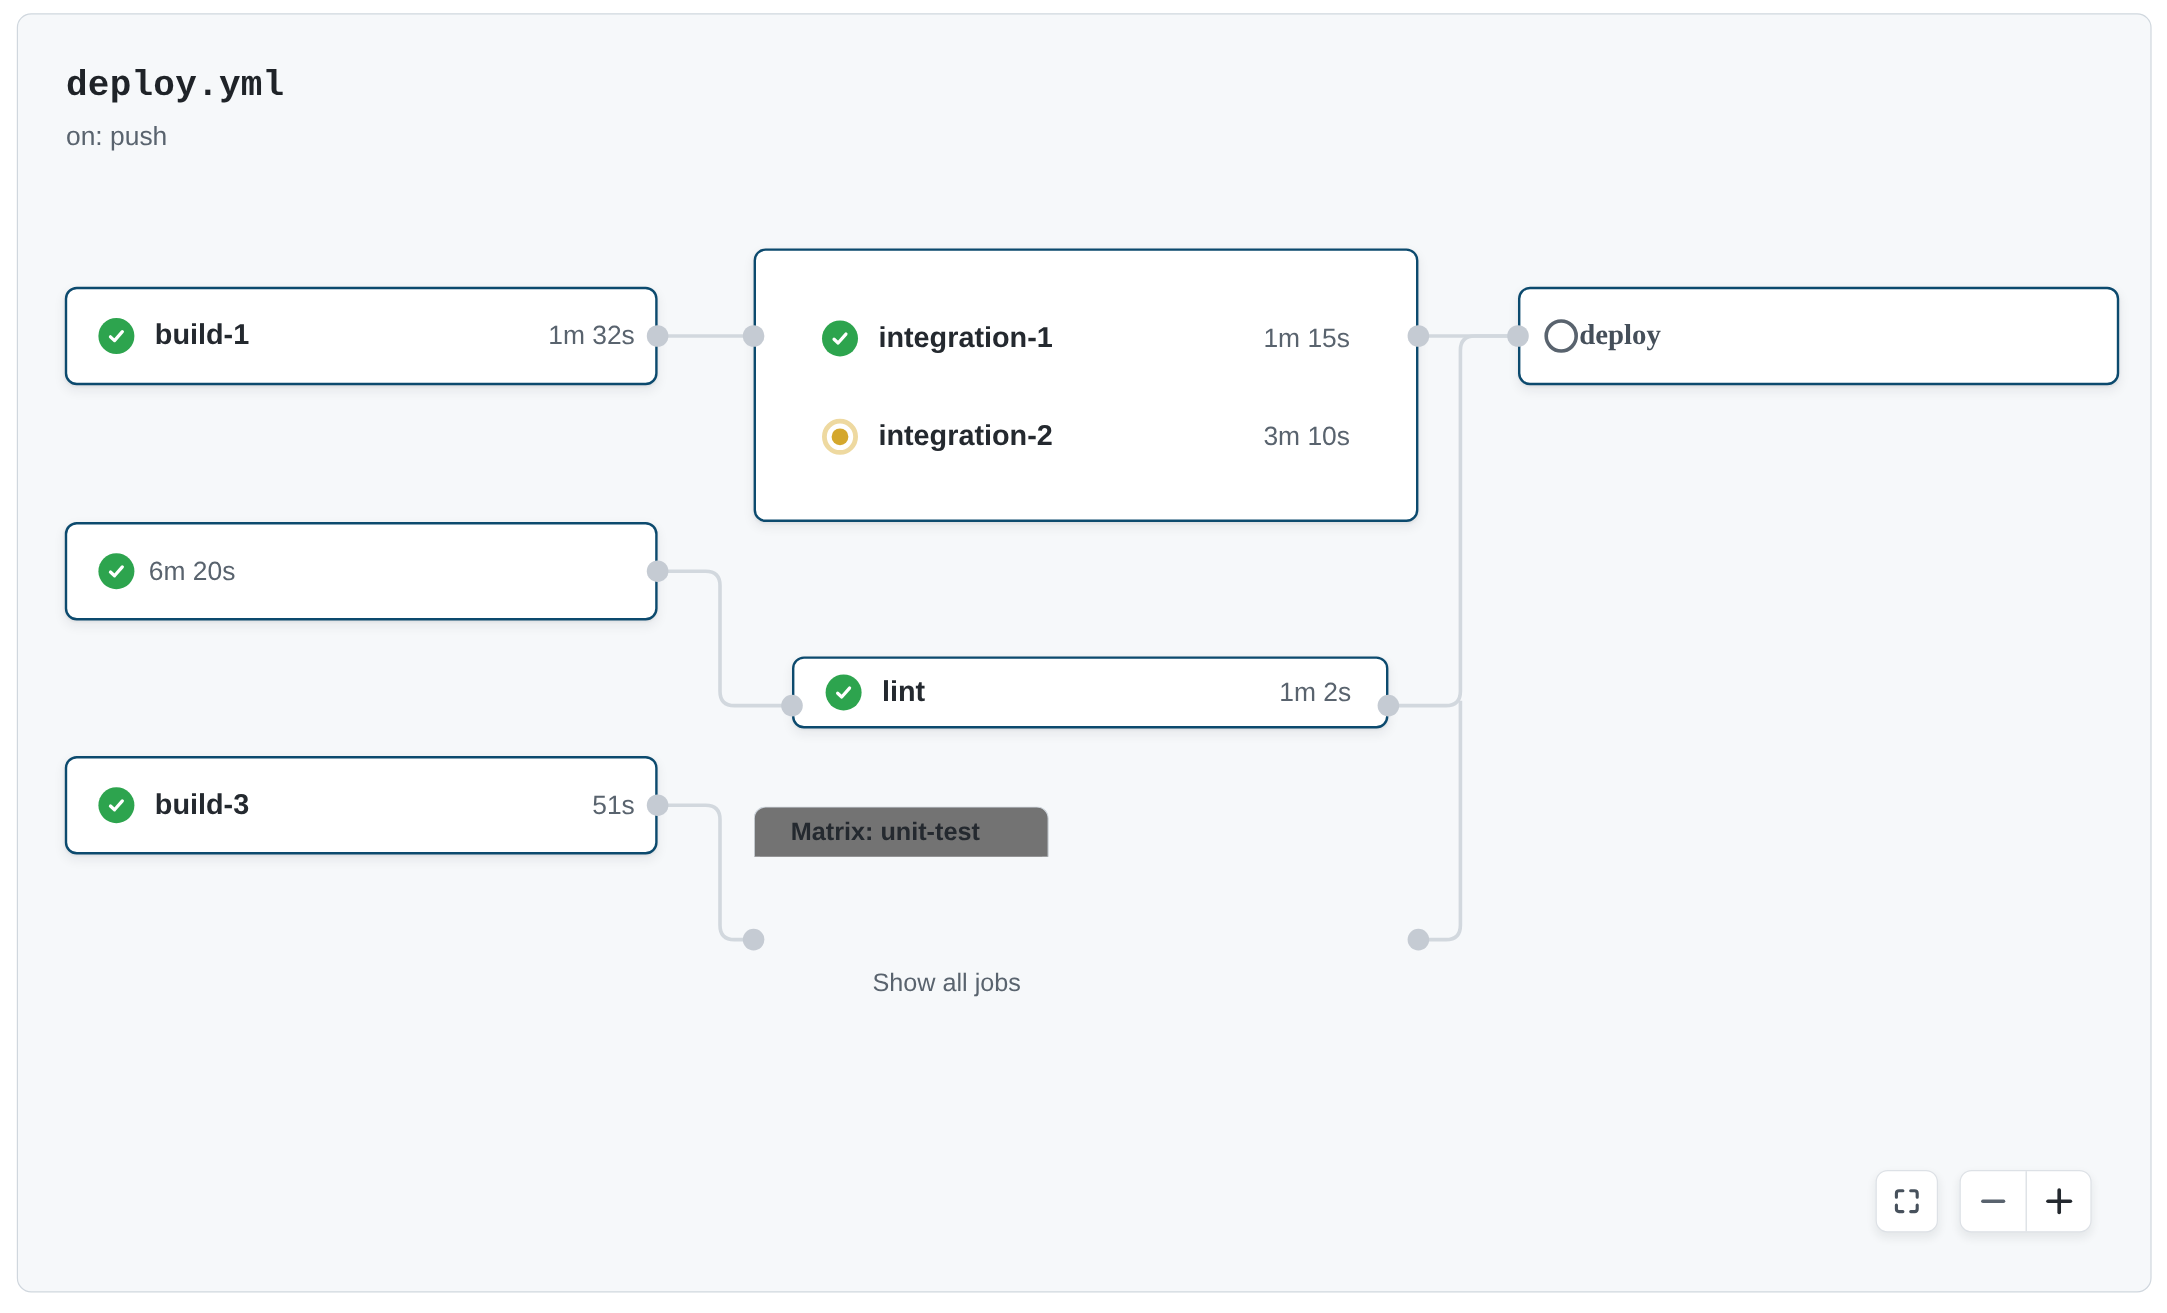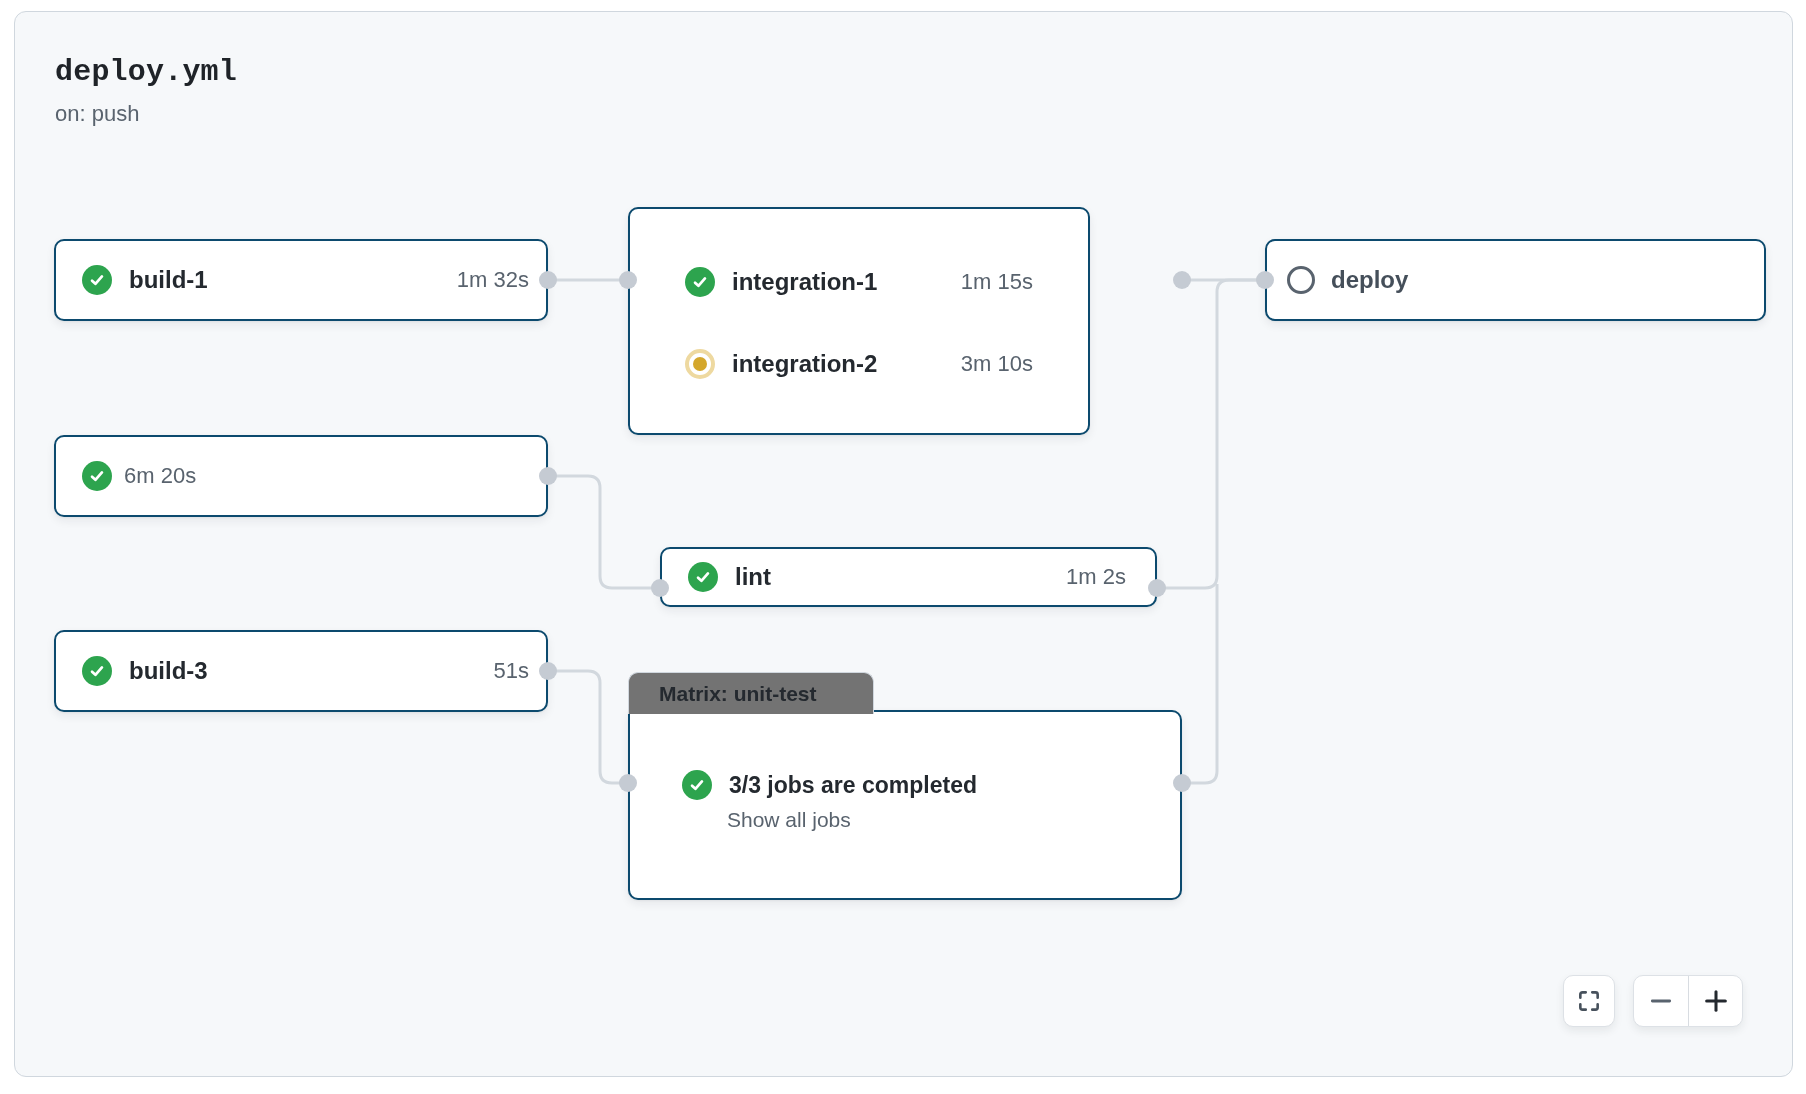--- a/index.html
+++ b/index.html
@@ -43,21 +43,21 @@
     border-radius:10px 10px 0 0; z-index:3;
     display:flex; align-items:center; padding-left:30px; }
   .matrix-tab .tab-label { font-size:21px; font-weight:700; color:#24292f; }
   .matrix-row { position:absolute; left:0; right:0; top:32px; height:82px;
     display:flex; align-items:center; padding:0 55px 0 52px; }
   .matrix-row .name { font-size:23px; font-weight:700; color:#24292f; margin-left:17px; }
   .matrix-link { position:absolute; left:727px; top:808px; font-size:21px; color:#59636e;
     z-index:4; cursor:pointer; }
 
   .deploy-row { display:flex; align-items:center; height:100%; padding:0 17px 0 20px; }
-  .deploy-row .name { font-size:24px; font-weight:700; color:#454f5a; margin-left:16px; }
+  .deploy-row .name { font-size:24px; font-weight:700; color:#454f5a; margin-left:1px;font-family:Liberation Serif, serif; }
 
   svg.wires { position:absolute; left:0; top:0; z-index:5; pointer-events:none; }
 
   
   .ctrl-btn { position:absolute; background:#ffffff; border:1px solid #dde1e6; border-radius:10px;
     box-shadow:0 4px 8px rgba(31,35,40,0.08); display:flex; align-items:center; justify-content:center;
     cursor:pointer; z-index:6; }
   .fullscreen-btn { left:1563px; top:975px; width:52px; height:52px; }
   .zoom-group { position:absolute; left:1633px; top:975px; width:110px; height:52px;
     background:#ffffff; border:1px solid #dde1e6; border-radius:10px;
@@ -103,21 +103,21 @@
       <span class="icon-circle icon-success">
         <svg width="18" height="18" viewBox="0 0 16 16" fill="none" stroke="#ffffff" stroke-width="2.4" stroke-linecap="round" stroke-linejoin="round">
             <polyline points="3.6,8.6 6.6,11.4 12.4,4.8"></polyline>
           </svg>
       </span>
       <span class="name">build-3</span>
       <span class="duration">51s</span>
     </div>
   </div>
 
-  <div class="card" style="left:628px; top:207px; width:462px; height:228px;">
+  <div class="card" style="left:628px; top:207px; width:554px; height:228px;">
     <div class="group-rows">
       <div class="group-row">
         <span class="icon-circle icon-success">
           <svg width="18" height="18" viewBox="0 0 16 16" fill="none" stroke="#ffffff" stroke-width="2.4" stroke-linecap="round" stroke-linejoin="round">
               <polyline points="3.6,8.6 6.6,11.4 12.4,4.8"></polyline>
             </svg>
         </span>
         <span class="name">integration-1</span>
         <span class="duration">1m 15s</span>
       </div>
@@ -136,30 +136,20 @@
             <polyline points="3.6,8.6 6.6,11.4 12.4,4.8"></polyline>
           </svg>
       </span>
       <span class="name">lint</span>
       <span class="duration">1m 2s</span>
     </div>
   </div>
 
   <div class="matrix-tab">
     <span class="tab-label">Matrix: unit-test</span>
-  </div>
-  <div class="card" style="left:628px; top:710px; width:554px; height:190px; border-top-left-radius:0;">
-    <div class="matrix-row">
-      <span class="icon-circle icon-success">
-        <svg width="18" height="18" viewBox="0 0 16 16" fill="none" stroke="#ffffff" stroke-width="2.4" stroke-linecap="round" stroke-linejoin="round">
-            <polyline points="3.6,8.6 6.6,11.4 12.4,4.8"></polyline>
-          </svg>
-      </span>
-      <span class="name">3/3 jobs are completed</span>
-    </div>
   </div>
   <div class="matrix-link">Show all jobs</div>
 
   <div class="card" style="left:1265px; top:239px; width:501px; height:82px;">
     <div class="deploy-row">
       <span class="icon-pending"></span>
       <span class="name">deploy</span>
     </div>
   </div>
 

